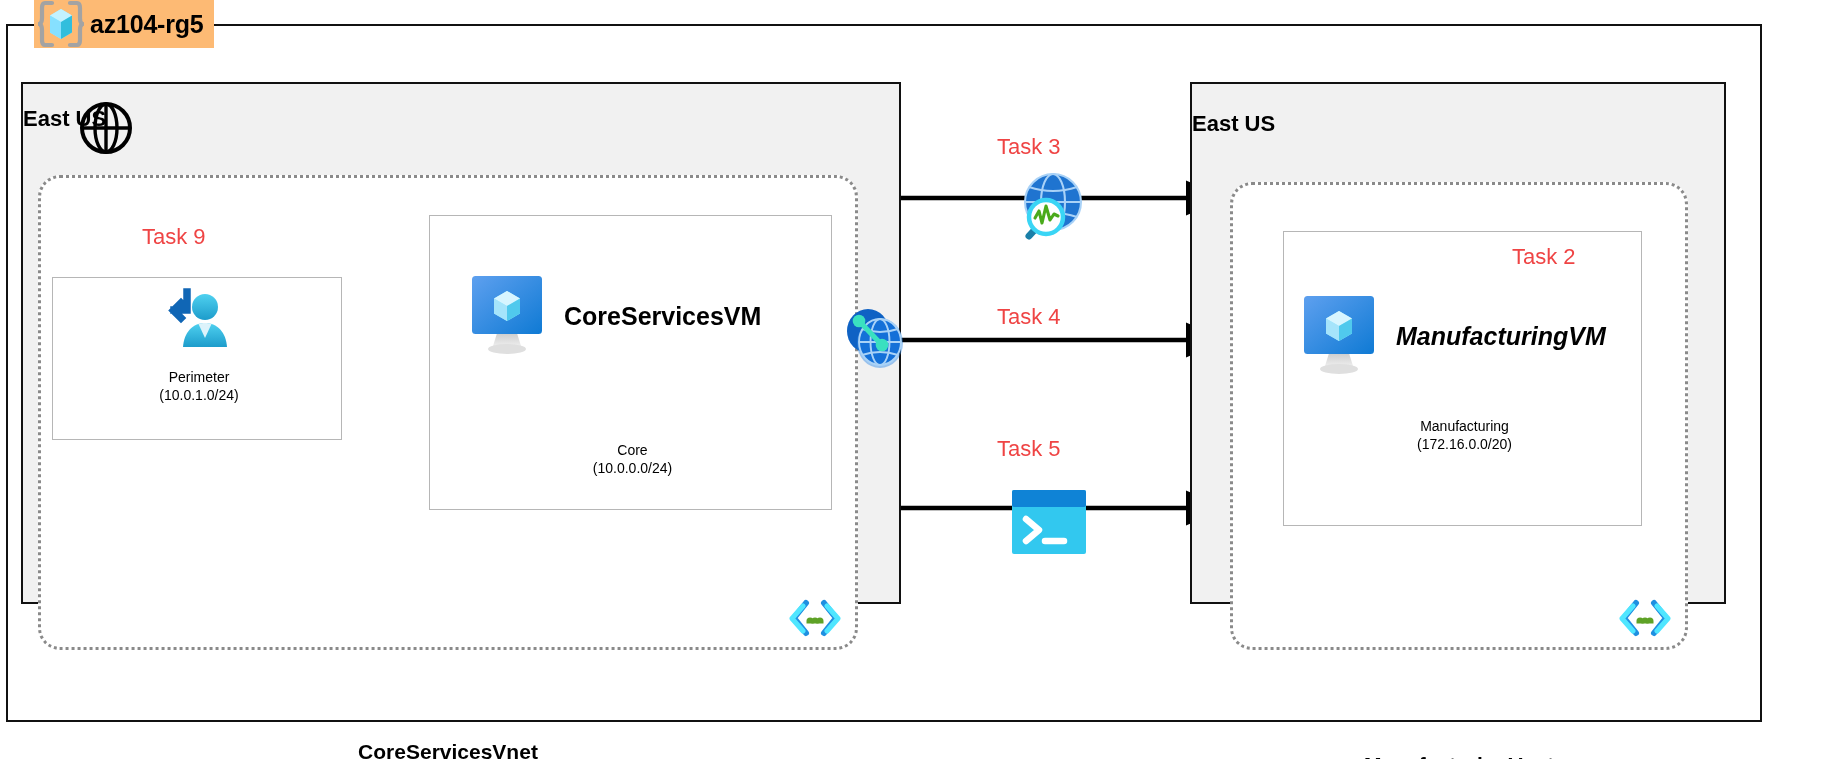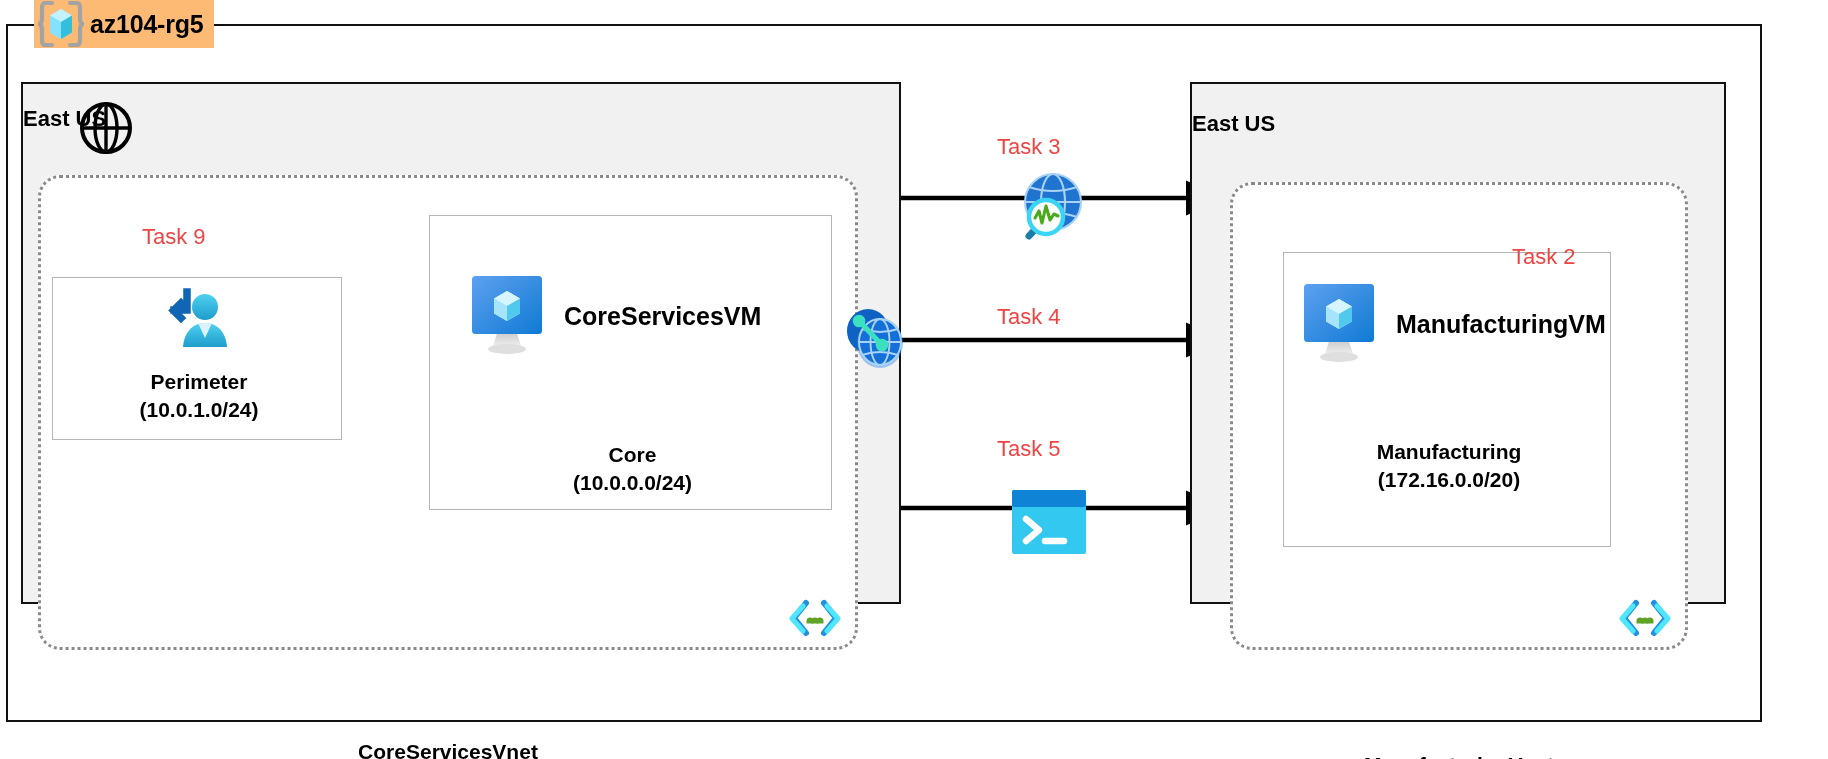--- a/index.html
+++ b/index.html
@@ -35,40 +35,40 @@
   .vnet-left .vnet-name{top:560px;}
   .vnet-right .vnet-name{top:566px;}
 
   
   .vnet-glyph{position:absolute;right:14px;bottom:8px;width:52px;height:42px;}
 
   
   .subnet{position:absolute;background:#ffffff;border:1.5px solid #b6b6b6;box-sizing:border-box;}
   .subnet-perimeter{left:52px;top:277px;width:290px;height:163px;}
   .subnet-core{left:429px;top:215px;width:403px;height:295px;}
-  .subnet-manu{left:1283px;top:231px;width:328px;height:295px;margin-top:21px;}
-  .subnet-label{position:absolute;left:4px;right:0;text-align:center;font-size:21px;
-                font-weight:bold;color:#000;line-height:1.32;}
+  .subnet-manu{left:1283px;top:231px;width:359px;height:295px;}
+  .subnet-label{position:absolute;left:4px;right:0;text-align:center;font-size:14px;
+                font-weight:normal;color:#000;line-height:1.32;}
   .subnet-perimeter .subnet-label{top:90px;}
   .subnet-core .subnet-label{top:185px;margin-top:40px;}
   .subnet-manu .subnet-label{top:185px;}
 
   
   .task{position:absolute;font-size:22px;font-weight:normal;color:#ef4444;white-space:nowrap;}
   .task-6{left:142px;top:224px;}
   .task-1{left:446px;top:228px;}
   .task-2{left:1512px;top:244px;}
   .task-3{left:997px;top:134px;}
   .task-4{left:997px;top:304px;}
   .task-5{left:997px;top:436px;}
 
   
   .vm-row{position:absolute;display:flex;align-items:center;gap:18px;}
   .vm-row-core{left:468px;top:272px;}
-  .vm-row-manu{left:1300px;top:280px;}
+  .vm-row-manu{left:1300px;top:292px;font-style:italic;}
   .vm-name{font-size:25px;font-weight:bold;color:#000;white-space:nowrap;}
 
   
   .ico{position:absolute;}
   .ico-globe{left:78px;top:100px;width:56px;height:56px;}
   .ico-user{left:160px;top:286px;width:72px;height:72px;}
   .ico-nw{left:1003px;top:170px;width:84px;height:84px;}
   .ico-shell{left:1012px;top:490px;width:74px;height:64px;}
   .ico-peer-l{left:838px;top:303px;width:74px;height:70px;}
   .ico-peer-r{left:1185px;top:303px;width:74px;height:70px;}

